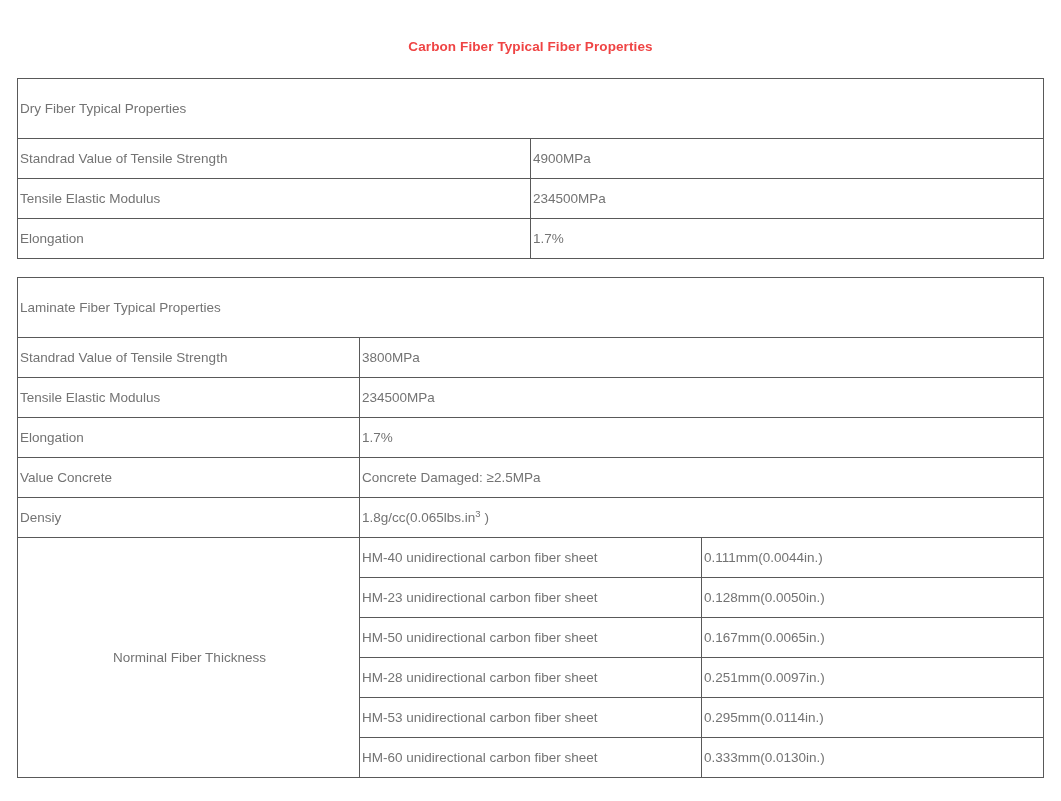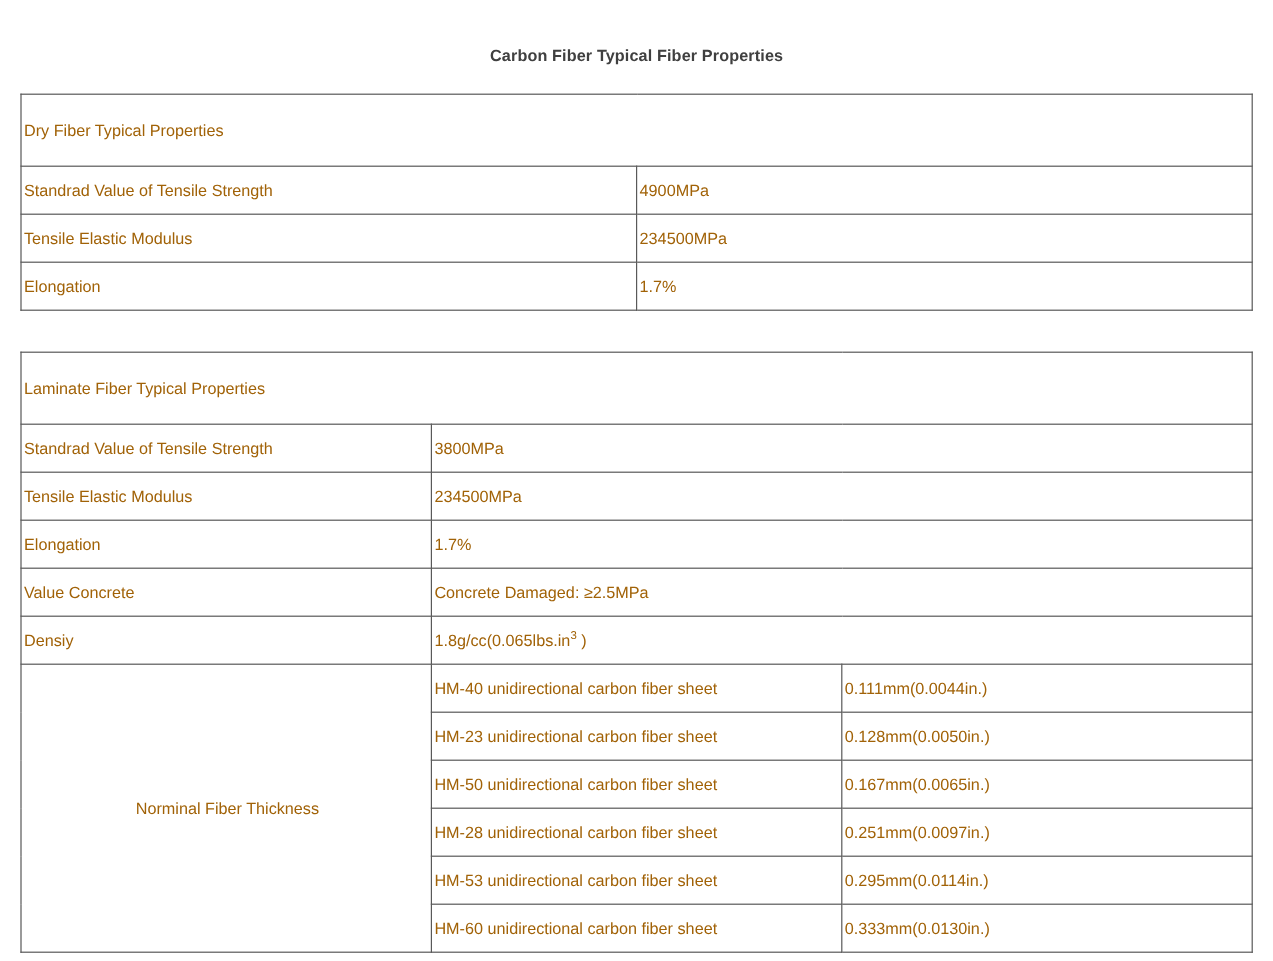--- a/index.html
+++ b/index.html
@@ -18,54 +18,54 @@
   }
 
   .page-title {
     position: absolute;
     left: 0;
     top: 38px;
     width: 1061px;
     text-align: center;
     font-size: 13.5px;
     font-weight: bold;
-    color: #404040;
+    color: #ef4444;
     letter-spacing: 0.1px;
     line-height: 18px;
   }
 
   .tbl {
     position: absolute;
     left: 17px;
     width: 1027px;
     border-collapse: collapse;
     table-layout: fixed;
     font-size: 13.5px;
-    color: #a16207;
+    color: #737373;
   }
   .tbl td {
     border: 1px solid #595959;
     padding: 0 0 0 2px;
     vertical-align: middle;
     font-weight: normal;
     line-height: 17px;
     white-space: nowrap;
     overflow: hidden;
   }
 
   
   #table-dry {
     top: 78px;
   }
   #table-dry td.r-head { height: 59px; }
   #table-dry td.r-data { height: 39px; }
 
   
   #table-laminate {
-    top: 293px;
+    top: 277px;
     border-radius: 15px;
   }
   #table-laminate td.r-head { height: 59px; }
   #table-laminate td.r-data { height: 39px; }
   #table-laminate td.r-sub  { height: 39px; }
 
   td.label-col  { width: 336px; }
   td.value-col  { width: 345px; }
   td.thick-col  { width: 344px; }
 

